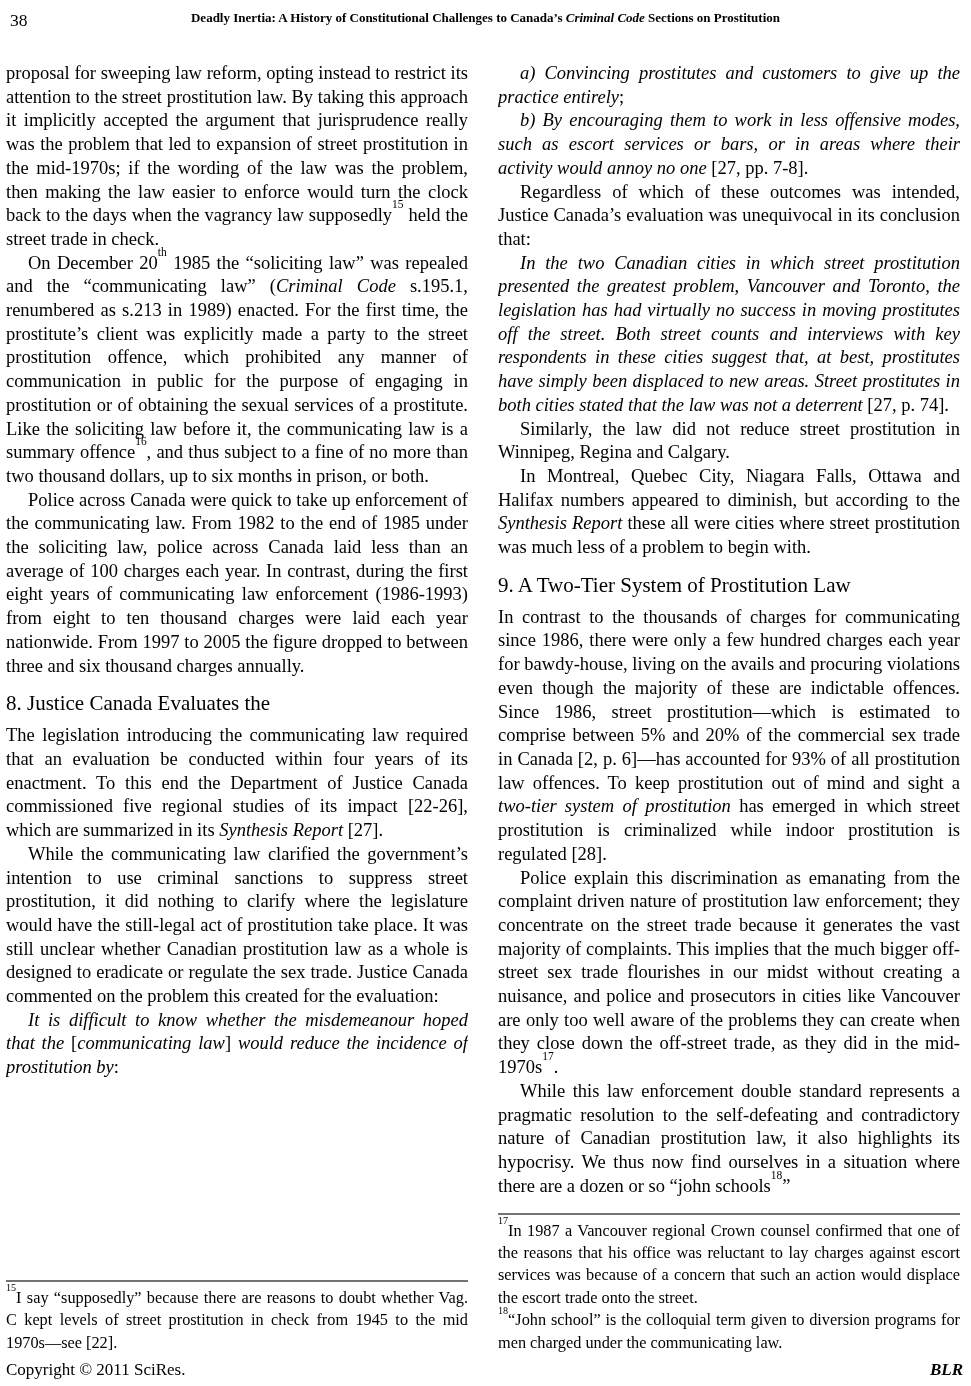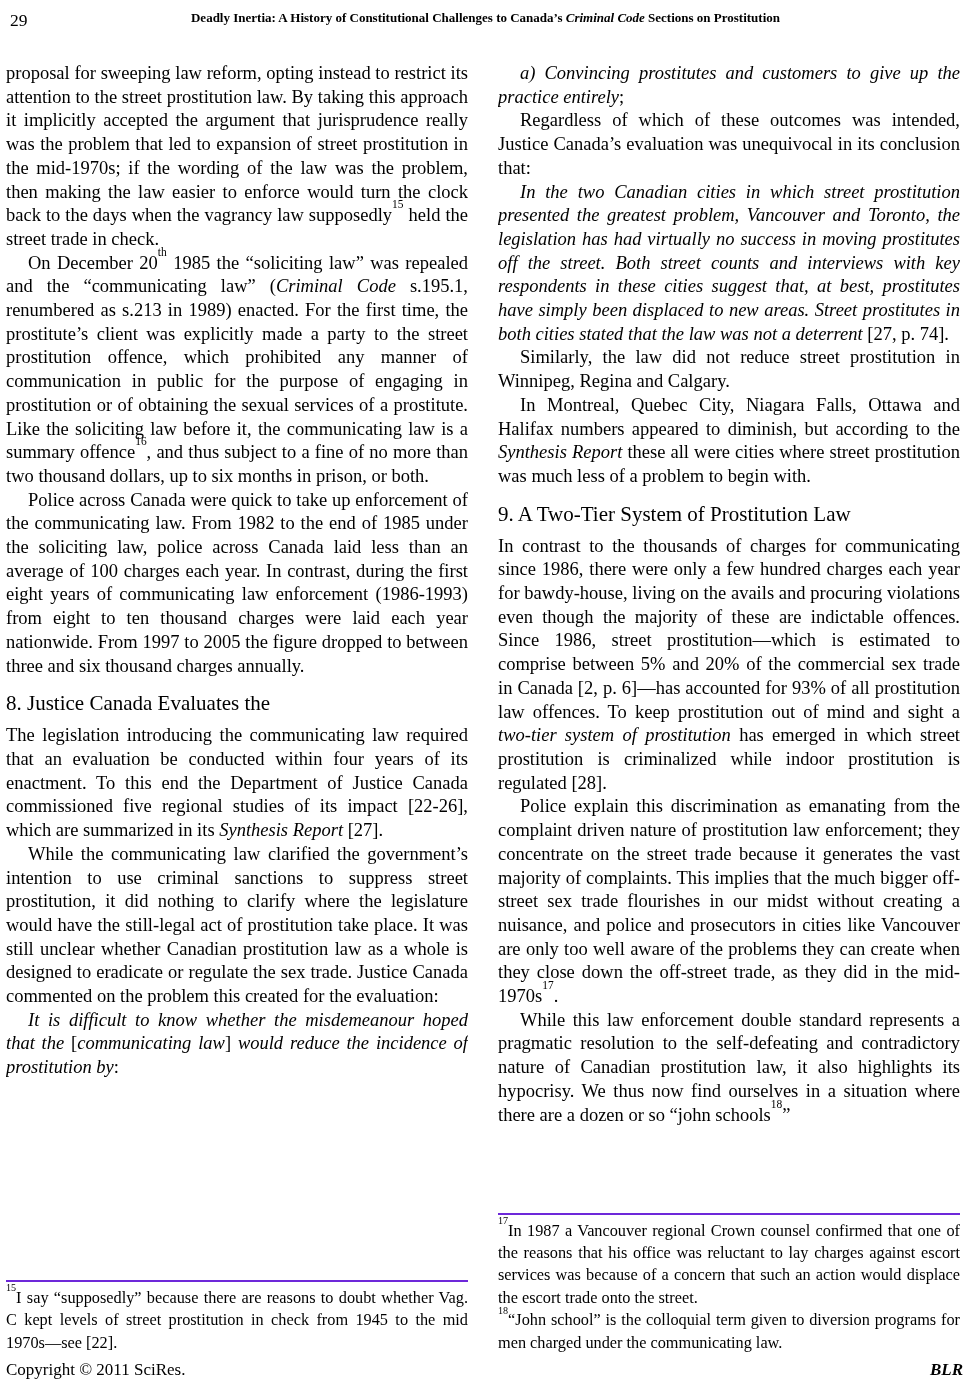--- a/index.html
+++ b/index.html
@@ -8,51 +8,52 @@
   .hdr{position:relative;height:24px;}
   .pagenum{position:absolute;left:4px;top:0;font-size:17.5px;}
   .title{text-align:center;font-size:13px;font-weight:bold;}
   .cols{display:flex;gap:30px;margin-top:28px;height:1294px;}
   .col{position:relative;width:462px;flex:0 0 462px;font-size:18.5px;line-height:23.7px;overflow:hidden;}
   .body-p{margin:0;text-align:justify;}
   .ind{text-indent:22px;}
   h2{font-size:21px;line-height:26px;font-weight:normal;margin:12px 0 8px 0;}
   .h-cont{padding-left:25px;}
   .sup{font-size:0.62em;line-height:0;position:relative;top:-0.5em;}
-  .footnotes{position:absolute;bottom:2px;left:0;right:0;background:#ffffff;border-top:2px solid #6d28d9;padding-top:5px;font-size:16.3px;line-height:22.4px;}
+  .footnotes{position:absolute;bottom:2px;left:0;right:0;background:#ffffff;border-top:2px solid #737373;padding-top:5px;font-size:16.3px;line-height:22.4px;}
   .fn{margin:0;text-align:justify;}
   .ftr{position:absolute;left:6px;right:8px;bottom:6px;display:flex;justify-content:space-between;font-size:17px;}
   .journal{font-weight:bold;font-style:italic;}
   i{font-style:italic;}
 </style>
 </head>
 <body>
 
 <div class="page">
   <div class="hdr">
-    <span class="pagenum">29</span>
+    <span class="pagenum">38</span>
     <div class="title"><span>Deadly Inertia: A History of Constitutional Challenges to Canada’s </span><i>Criminal Code</i><span> Sections on Prostitution</span></div>
   </div>
   <div class="cols">
     <div class="col">
         <p class="body-p"><span>proposal for sweeping law reform, opting instead to restrict its attention to the street prostitution law. By taking this approach it implicitly accepted the argument that jurisprudence really was the problem that led to expansion of street prostitution in the mid-1970s; if the wording of the law was the problem, then making the law easier to enforce would turn the clock back to the days when the vagrancy law supposedly</span><sup class="sup">15</sup><span> held the street trade in check.</span></p>
         <p class="body-p ind"><span>On December 20</span><sup class="sup">th</sup><span> 1985 the “soliciting law” was repealed and the “communicating law” (</span><i>Criminal Code</i><span> s.195.1, renumbered as s.213 in 1989) enacted. For the first time, the prostitute’s client was explicitly made a party to the street prostitution offence, which prohibited any manner of communication in public for the purpose of engaging in prostitution or of obtaining the sexual services of a prostitute. Like the soliciting law before it, the communicating law is a summary offence</span><sup class="sup">16</sup><span>, and thus subject to a fine of no more than two thousand dollars, up to six months in prison, or both.</span></p>
         <p class="body-p ind"><span>Police across Canada were quick to take up enforcement of the communicating law. From 1982 to the end of 1985 under the soliciting law, police across Canada laid less than an average of 100 charges each year. In contrast, during the first eight years of communicating law enforcement (1986-1993) from eight to ten thousand charges were laid each year nationwide. From 1997 to 2005 the figure dropped to between three and six thousand charges annually.</span></p>
         <h2>
           <div class="h-line">8. Justice Canada Evaluates the</div>
         </h2>
         <p class="body-p"><span>The legislation introducing the communicating law required that an evaluation be conducted within four years of its enactment. To this end the Department of Justice Canada commissioned five regional studies of its impact [22-26], which are summarized in its </span><i>Synthesis Report</i><span> [27].</span></p>
         <p class="body-p ind"><span>While the communicating law clarified the government’s intention to use criminal sanctions to suppress street prostitution, it did nothing to clarify where the legislature would have the still-legal act of prostitution take place. It was still unclear whether Canadian prostitution law as a whole is designed to eradicate or regulate the sex trade. Justice Canada commented on the problem this created for the evaluation:</span></p>
         <p class="body-p ind"><i>It is difficult to know whether the misdemeanour hoped that the </i><span>[</span><i>communicating law</i><span>] </span><i>would reduce the incidence of prostitution by</i><span>:</span></p>
         <div class="footnotes">
           <p class="fn"><sup class="sup">15</sup><span>I say “supposedly” because there are reasons to doubt whether Vag. C kept levels of street prostitution in check from 1945 to the mid 1970s—see [22].</span></p>
         </div>
       </div>
     <div class="col">
         <p class="body-p ind"><i>a) Convincing prostitutes and customers to give up the practice entirely</i><span>;</span></p>
+        <p class="body-p ind"><i>b) By encouraging them to work in less offensive modes, such as escort services or bars, or in areas where their activity would annoy no one </i><span>[27, pp. 7-8].</span></p>
         <p class="body-p ind"><span>Regardless of which of these outcomes was intended, Justice Canada’s evaluation was unequivocal in its conclusion that:</span></p>
         <p class="body-p ind"><i>In the two Canadian cities in which street prostitution presented the greatest problem, Vancouver and Toronto, the legislation has had virtually no success in moving prostitutes off the street. Both street counts and interviews with key respondents in these cities suggest that, at best, prostitutes have simply been displaced to new areas. Street prostitutes in both cities stated that the law was not a deterrent </i><span>[27, p. 74].</span></p>
         <p class="body-p ind"><span>Similarly, the law did not reduce street prostitution in Winnipeg, Regina and Calgary.</span></p>
         <p class="body-p ind"><span>In Montreal, Quebec City, Niagara Falls, Ottawa and Halifax numbers appeared to diminish, but according to the </span><i>Synthesis Report</i><span> these all were cities where street prostitution was much less of a problem to begin with.</span></p>
         <h2>
           <div class="h-line">9. A Two-Tier System of Prostitution Law</div>
         </h2>
         <p class="body-p"><span>In contrast to the thousands of charges for communicating since 1986, there were only a few hundred charges each year for bawdy-house, living on the avails and procuring violations even though the majority of these are indictable offences. Since 1986, street prostitution—which is estimated to comprise between 5% and 20% of the commercial sex trade in Canada [2, p. 6]—has accounted for 93% of all prostitution law offences. To keep prostitution out of mind and sight a </span><i>two-tier system of prostitution</i><span> has emerged in which street prostitution is criminalized while indoor prostitution is regulated [28].</span></p>
         <p class="body-p ind"><span>Police explain this discrimination as emanating from the complaint driven nature of prostitution law enforcement; they concentrate on the street trade because it generates the vast majority of complaints. This implies that the much bigger off-street sex trade flourishes in our midst without creating a nuisance, and police and prosecutors in cities like Vancouver are only too well aware of the problems they can create when they close down the off-street trade, as they did in the mid-1970s</span><sup class="sup">17</sup><span>.</span></p>
         <p class="body-p ind"><span>While this law enforcement double standard represents a pragmatic resolution to the self-defeating and contradictory nature of Canadian prostitution law, it also highlights its hypocrisy. We thus now find ourselves in a situation where there are a dozen or so “john schools</span><sup class="sup">18</sup><span>”</span></p>

